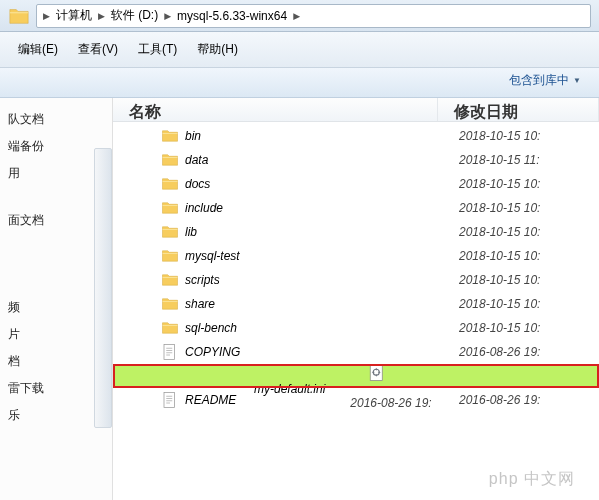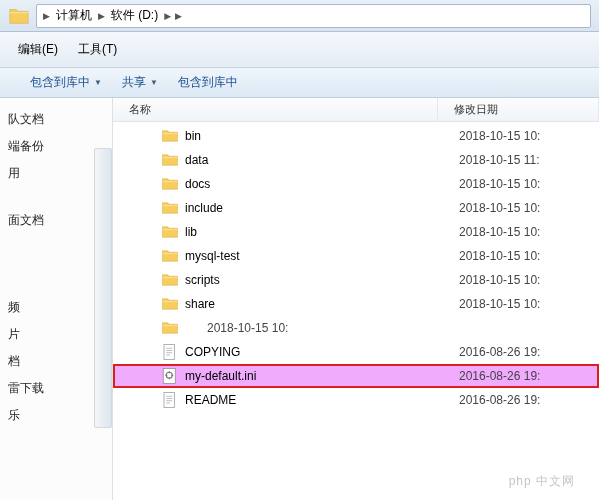--- a/index.html
+++ b/index.html
@@ -7,71 +7,74 @@
     
     .addressbar { height: 32px; background: linear-gradient(#e8f0f8, #d8e4f0); display: flex; align-items: center; padding: 3px 8px; border-bottom: 1px solid #b0c0d0; }
     .folder-icon-main { width: 22px; height: 22px; margin-right: 6px; }
     .breadcrumb { flex: 1; height: 24px; background: #fff; border: 1px solid #a8b8c8; display: flex; align-items: center; padding: 0 4px; border-radius: 2px; }
     .crumb { padding: 0 4px; color: #000; cursor: pointer; }
     .crumb-sep { color: #555; font-size: 9px; padding: 0 2px; }
     
     .menubar { height: 36px; background: linear-gradient(#f4f8fc, #e4ecf4); display: flex; align-items: center; padding: 0 8px; border-bottom: 1px solid #c8d4e0; }
     .menu-item { padding: 2px 10px; cursor: pointer; }
     
-    .toolbar { height: 30px; background: linear-gradient(#f0f6fc, #dce8f4); display: flex; align-items: center; padding: 0 20px; border-bottom: 1px solid #c0d0e0; }
+    .toolbar { height: 30px; background: linear-gradient(#f0f6fc, #dce8f4); display: flex; align-items: flex-end; padding: 0 8px; border-bottom: 1px solid #c0d0e0; flex-direction: column; }
     .tool-btn { padding: 4px 10px; cursor: pointer; display: flex; align-items: center; color: #1a5090; }
     .tool-btn .arrow { font-size: 8px; margin-left: 4px; color: #406080; }
     
     .content { display: flex; height: 416px; }
     
     .sidebar { width: 113px; background: #fcfcfc; border-right: 1px solid #e0e0e0; padding-top: 8px; overflow: hidden; position: relative; }
     .nav-group { padding-right: 6px; }
     .nav-item { padding: 5px 4px 5px 8px; cursor: pointer; color: #222; white-space: nowrap; overflow: hidden; }
     .nav-gap { height: 20px; }
     .splitter { position: absolute; right: 0; top: 0; width: 18px; height: 100%; }
     .splitter-bg { position: absolute; right: 0; top: 50px; width: 18px; height: 280px; background: linear-gradient(to right, #f4f6f8, #dce4ec); border: 1px solid #d0d8e0; border-radius: 2px; }
     
     .main { flex: 1; background: #fff; overflow: hidden; }
     .col-headers { height: 24px; background: linear-gradient(#fdfdfd, #f0f4f8); display: flex; border-bottom: 1px solid #e0e4e8; }
-    .col-h { padding: 4px 16px; border-right: 1px solid #e4e8ec; color: #333; font-size: 11px; }
+    .col-h { padding: 4px 16px; border-right: 1px solid #e4e8ec; color: #333; font-size: 16px; font-weight: bold; }
     .col-name { width: 325px; }
     .col-date { flex: 1; }
     
     .rows { padding: 2px 0; }
-    .row { height: 24px; display: flex; align-items: center; padding-left: 48px; cursor: pointer; position: relative; }
+    .row { height: 24px; display: flex; align-items: center; padding-left: 48px; cursor: pointer; position: relative; font-style: italic; }
     .row .icon { width: 18px; height: 18px; margin-right: 6px; flex-shrink: 0; }
     .row .name { width: 252px; color: #000; white-space: nowrap; }
     .row .date { color: #444; white-space: nowrap; margin-left: 22px; }
-    .row.highlighted { outline: 2px solid #d82020; outline-offset: -2px; background: #f0abfc; }
-    
-    .watermark { position: absolute; right: 24px; bottom: 10px; font-size: 12px; color: rgba(140,140,140,0.5); letter-spacing: 1px; pointer-events: none; }
+    .row.highlighted { outline: 2px solid #d82020; outline-offset: -2px; background: #bef264; flex-direction: column; }
+    
+    .watermark { position: absolute; right: 24px; bottom: 10px; font-size: 16px; color: rgba(140,140,140,0.5); letter-spacing: 1px; pointer-events: none; }
   </style>
 </head>
 <body>
 
 <div class="addressbar">
   <span class="folder-icon-main">
     <svg viewBox="0 0 24 24" width="22" height="22">
         <path fill="#f7cd5e" stroke="#d0a030" stroke-width="0.5" d="M2 5h7l2 2h11v13H2z"></path>
         <path fill="#fbe8a6" d="M2 8h20v1H2z"></path>
       </svg>
   </span>
   <div class="breadcrumb">
     <span class="crumb-sep">▶</span>
     <span class="crumb">计算机</span>
     <span class="crumb-sep">▶</span>
     <span class="crumb">软件 (D:)</span>
     <span class="crumb-sep">▶</span>
+    <span class="crumb">mysql-5.6.33-winx64</span>
     <span class="crumb-sep">▶</span>
   </div>
 </div>
 
 <div class="menubar">
   <span class="menu-item">编辑(E)</span>
+  <span class="menu-item">查看(V)</span>
   <span class="menu-item">工具(T)</span>
+  <span class="menu-item">帮助(H)</span>
 </div>
 
 <div class="toolbar">
   <div class="tool-btn">
     <span>包含到库中</span>
     <span class="arrow">▼</span>
   </div>
   <div class="tool-btn">
     <span>共享</span>
     <span class="arrow">▼</span>
@@ -172,20 +175,21 @@
               <path fill="#fbe8a6" d="M2 8h20v1H2z"></path>
             </svg></span>
           <span class="name">share</span>
           <span class="date">2018-10-15 10:</span>
         </div>
         <div class="row">
           <span class="icon"><svg viewBox="0 0 24 24" width="18" height="18">
               <path fill="#f7cd5e" stroke="#d0a030" stroke-width="0.6" d="M2 5h7l2 2h11v12H2z"></path>
               <path fill="#fbe8a6" d="M2 8h20v1H2z"></path>
             </svg></span>
+          <span class="name">sql-bench</span>
           <span class="date">2018-10-15 10:</span>
         </div>
         <div class="row">
           <span class="icon"><svg viewBox="0 0 24 24" width="18" height="18">
               <rect x="4" y="2" width="14" height="20" fill="#fff" stroke="#999"></rect>
               <path d="M7 7h8M7 10h8M7 13h8M7 16h5" stroke="#aaa" stroke-width="1"></path>
             </svg></span>
           <span class="name">COPYING</span>
           <span class="date">2016-08-26 19:</span>
         </div>

